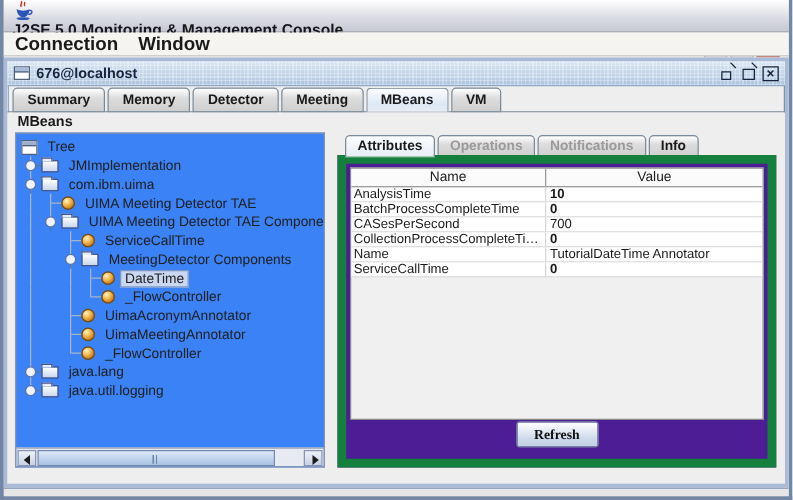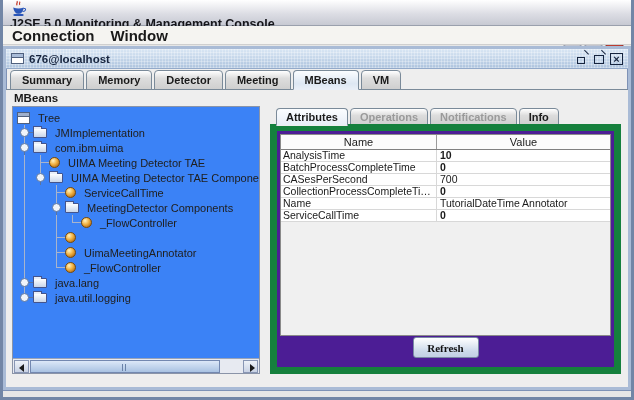--- a/index.html
+++ b/index.html
@@ -244,33 +244,42 @@
   </div>
               <div class="trow">
     <span class="tcell v"></span>
                 <span class="tcell"></span>
                 <span class="tcell v thandle he">
                   <i class="stem"></i>
                 </span>
                 <span class="ticon folder"></span>
     <span class="tlabel">MeetingDetector Components</span>
   </div>
+              <div class="trow selected">
+    <span class="tcell v"></span>
+                <span class="tcell"></span>
+                <span class="tcell v"></span>
+                <span class="tcell st"></span>
+                <span class="ticon bean"></span>
+    <span class="tlabel">DateTime</span>
+  </div>
               <div class="trow">
     <span class="tcell v"></span>
                 <span class="tcell"></span>
                 <span class="tcell v"></span>
                 <span class="tcell vh h"></span>
                 <span class="ticon bean"></span>
     <span class="tlabel">_FlowController</span>
   </div>
               <div class="trow">
     <span class="tcell v"></span>
                 <span class="tcell"></span>
                 <span class="tcell st"></span>
                 <span class="ticon bean"></span>
+    <span class="tlabel">UimaAcronymAnnotator</span>
   </div>
               <div class="trow">
     <span class="tcell v"></span>
                 <span class="tcell"></span>
                 <span class="tcell st"></span>
                 <span class="ticon bean"></span>
     <span class="tlabel">UimaMeetingAnnotator</span>
   </div>
               <div class="trow">
     <span class="tcell v"></span>

